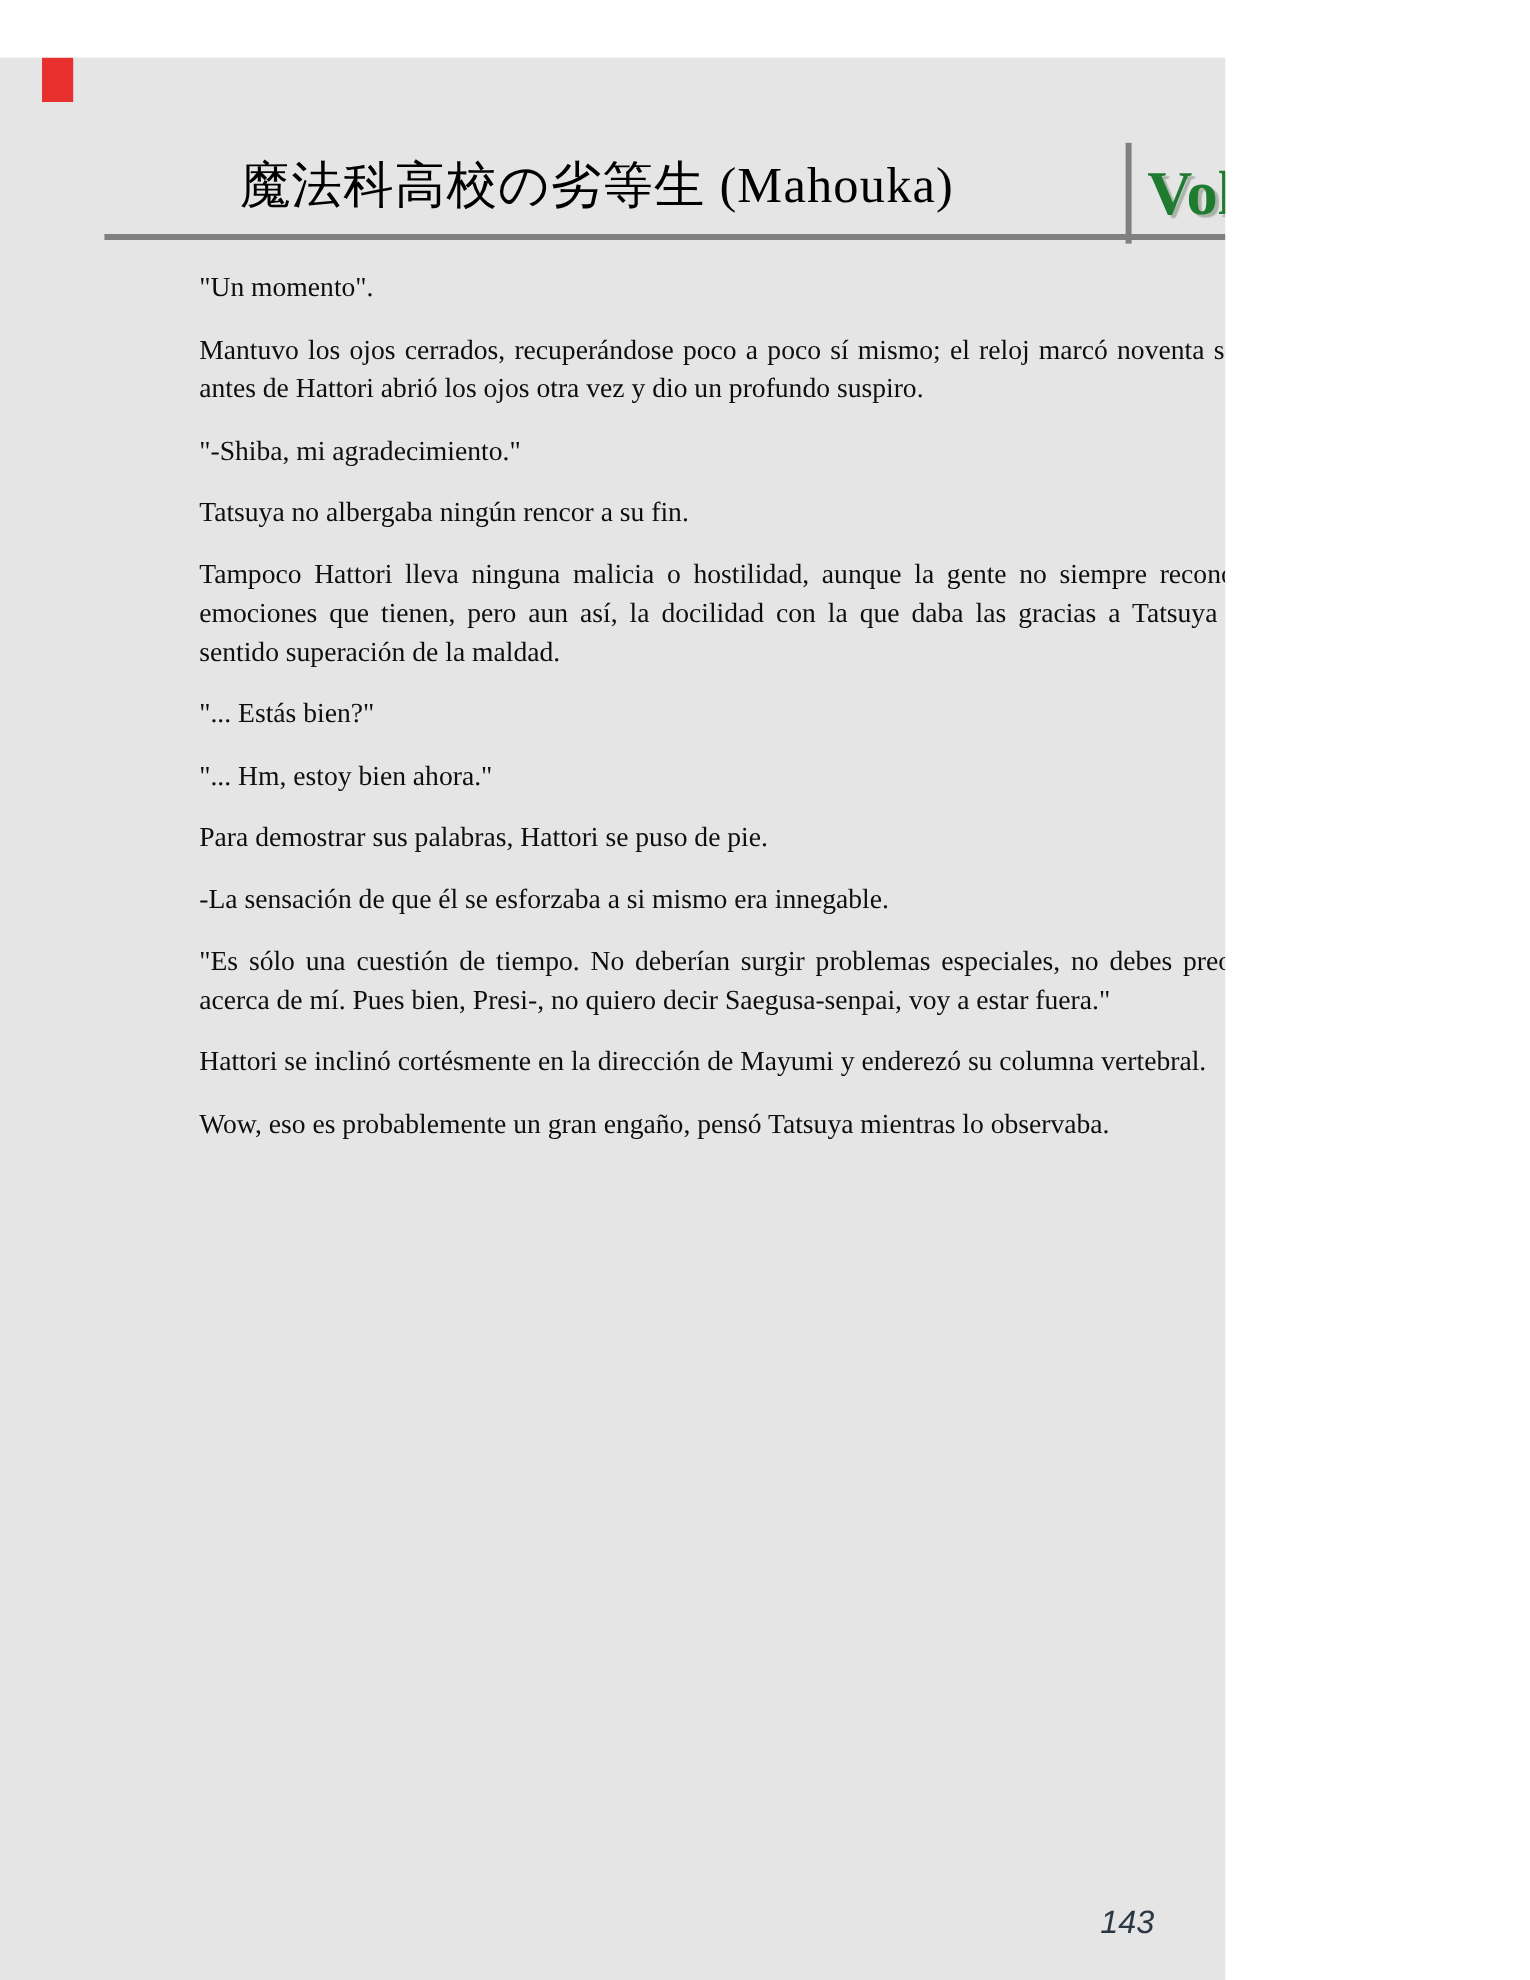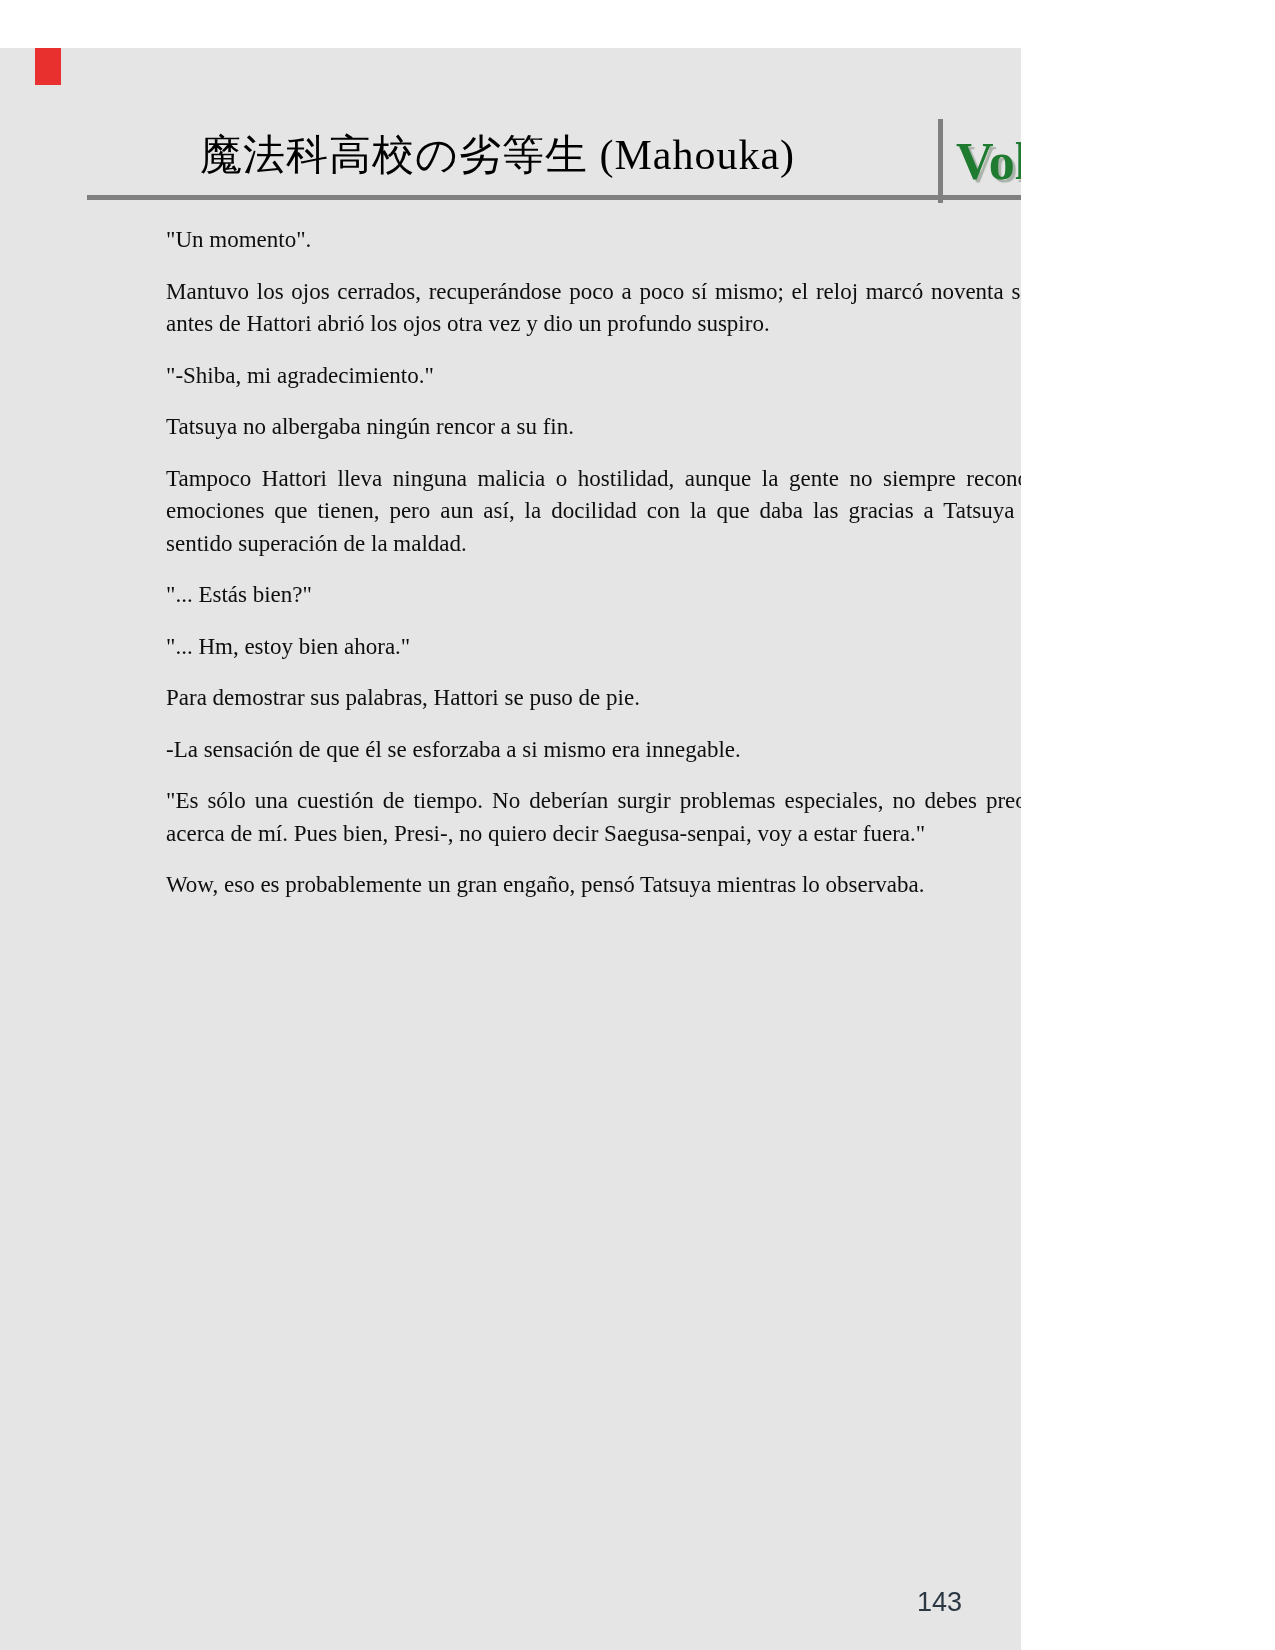--- a/index.html
+++ b/index.html
@@ -95,18 +95,19 @@
       <p>"Un momento".</p>
       <p>Mantuvo los ojos cerrados, recuperándose poco a poco sí mismo; el reloj marcó noventa segundos antes de Hattori abrió los ojos otra vez y dio un profundo suspiro.</p>
       <p>"-Shiba, mi agradecimiento."</p>
       <p>Tatsuya no albergaba ningún rencor a su fin.</p>
       <p>Tampoco Hattori lleva ninguna malicia o hostilidad, aunque la gente no siempre reconocen las emociones que tienen, pero aun así, la docilidad con la que daba las gracias a Tatsuya creó un sentido superación de la maldad.</p>
       <p>"... Estás bien?"</p>
       <p>"... Hm, estoy bien ahora."</p>
       <p>Para demostrar sus palabras, Hattori se puso de pie.</p>
       <p>-La sensación de que él se esforzaba a si mismo era innegable.</p>
       <p>"Es sólo una cuestión de tiempo. No deberían surgir problemas especiales, no debes preocuparse acerca de mí. Pues bien, Presi-, no quiero decir Saegusa-senpai, voy a estar fuera."</p>
+      <p>Hattori se inclinó cortésmente en la dirección de Mayumi y enderezó su columna vertebral.</p>
       <p>Wow, eso es probablemente un gran engaño, pensó Tatsuya mientras lo observaba.</p>
     </div>
 
-  <div class="page-number" style="color: rgb(43, 56, 68);">143</div>
+  <div class="page-number" style="color: rgb(43, 56, 68); font-style: italic;">143</div>
 
 </div>
 
 </body></html>

